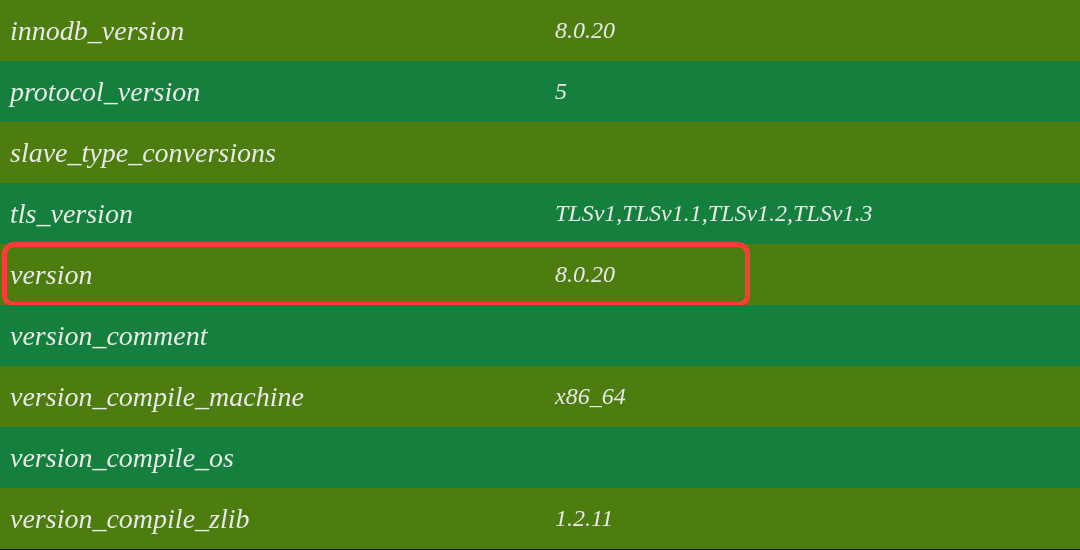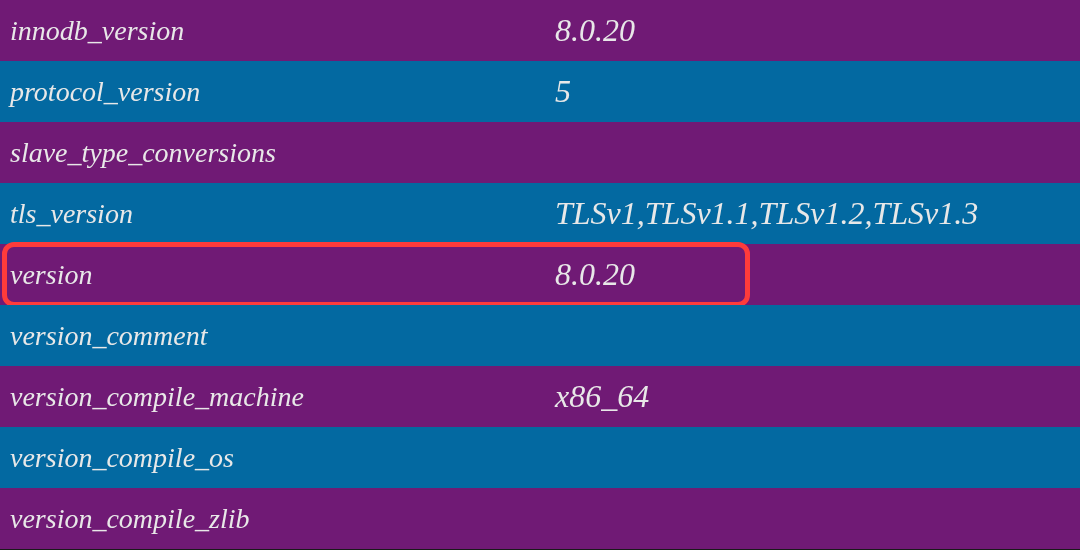--- a/index.html
+++ b/index.html
@@ -22,34 +22,34 @@
       flex-direction: column;
     }
     .row {
       display: flex;
       align-items: center;
       height: 61px;
       padding: 0 10px;
       position: relative;
     }
     .row-dark {
-      background: #701a75;
+      background: #4d7c0f;
     }
     .row-light {
-      background: #0369a1;
+      background: #15803d;
     }
     .col-key {
       width: 545px;
       font-size: 28px;
       padding-right: 10px;
       white-space: nowrap;
     }
     .col-value {
       flex: 1;
-      font-size: 32px;
+      font-size: 24px;
       white-space: nowrap;
     }
     .highlight-box {
       position: absolute;
       left: 2px;
       right: 330px;
       top: -2px;
       bottom: -2px;
       border: 5px solid #ff3b3b;
       border-radius: 12px;
@@ -95,15 +95,16 @@
     <div class="col-key">version_compile_machine</div>
     <div class="col-value">x86_64</div>
   </div>
 
   <div class="row row-light">
     <div class="col-key">version_compile_os</div>
   </div>
 
   <div class="row row-dark">
     <div class="col-key">version_compile_zlib</div>
+    <div class="col-value">1.2.11</div>
   </div>
 
 </div>
 
 </body></html>

